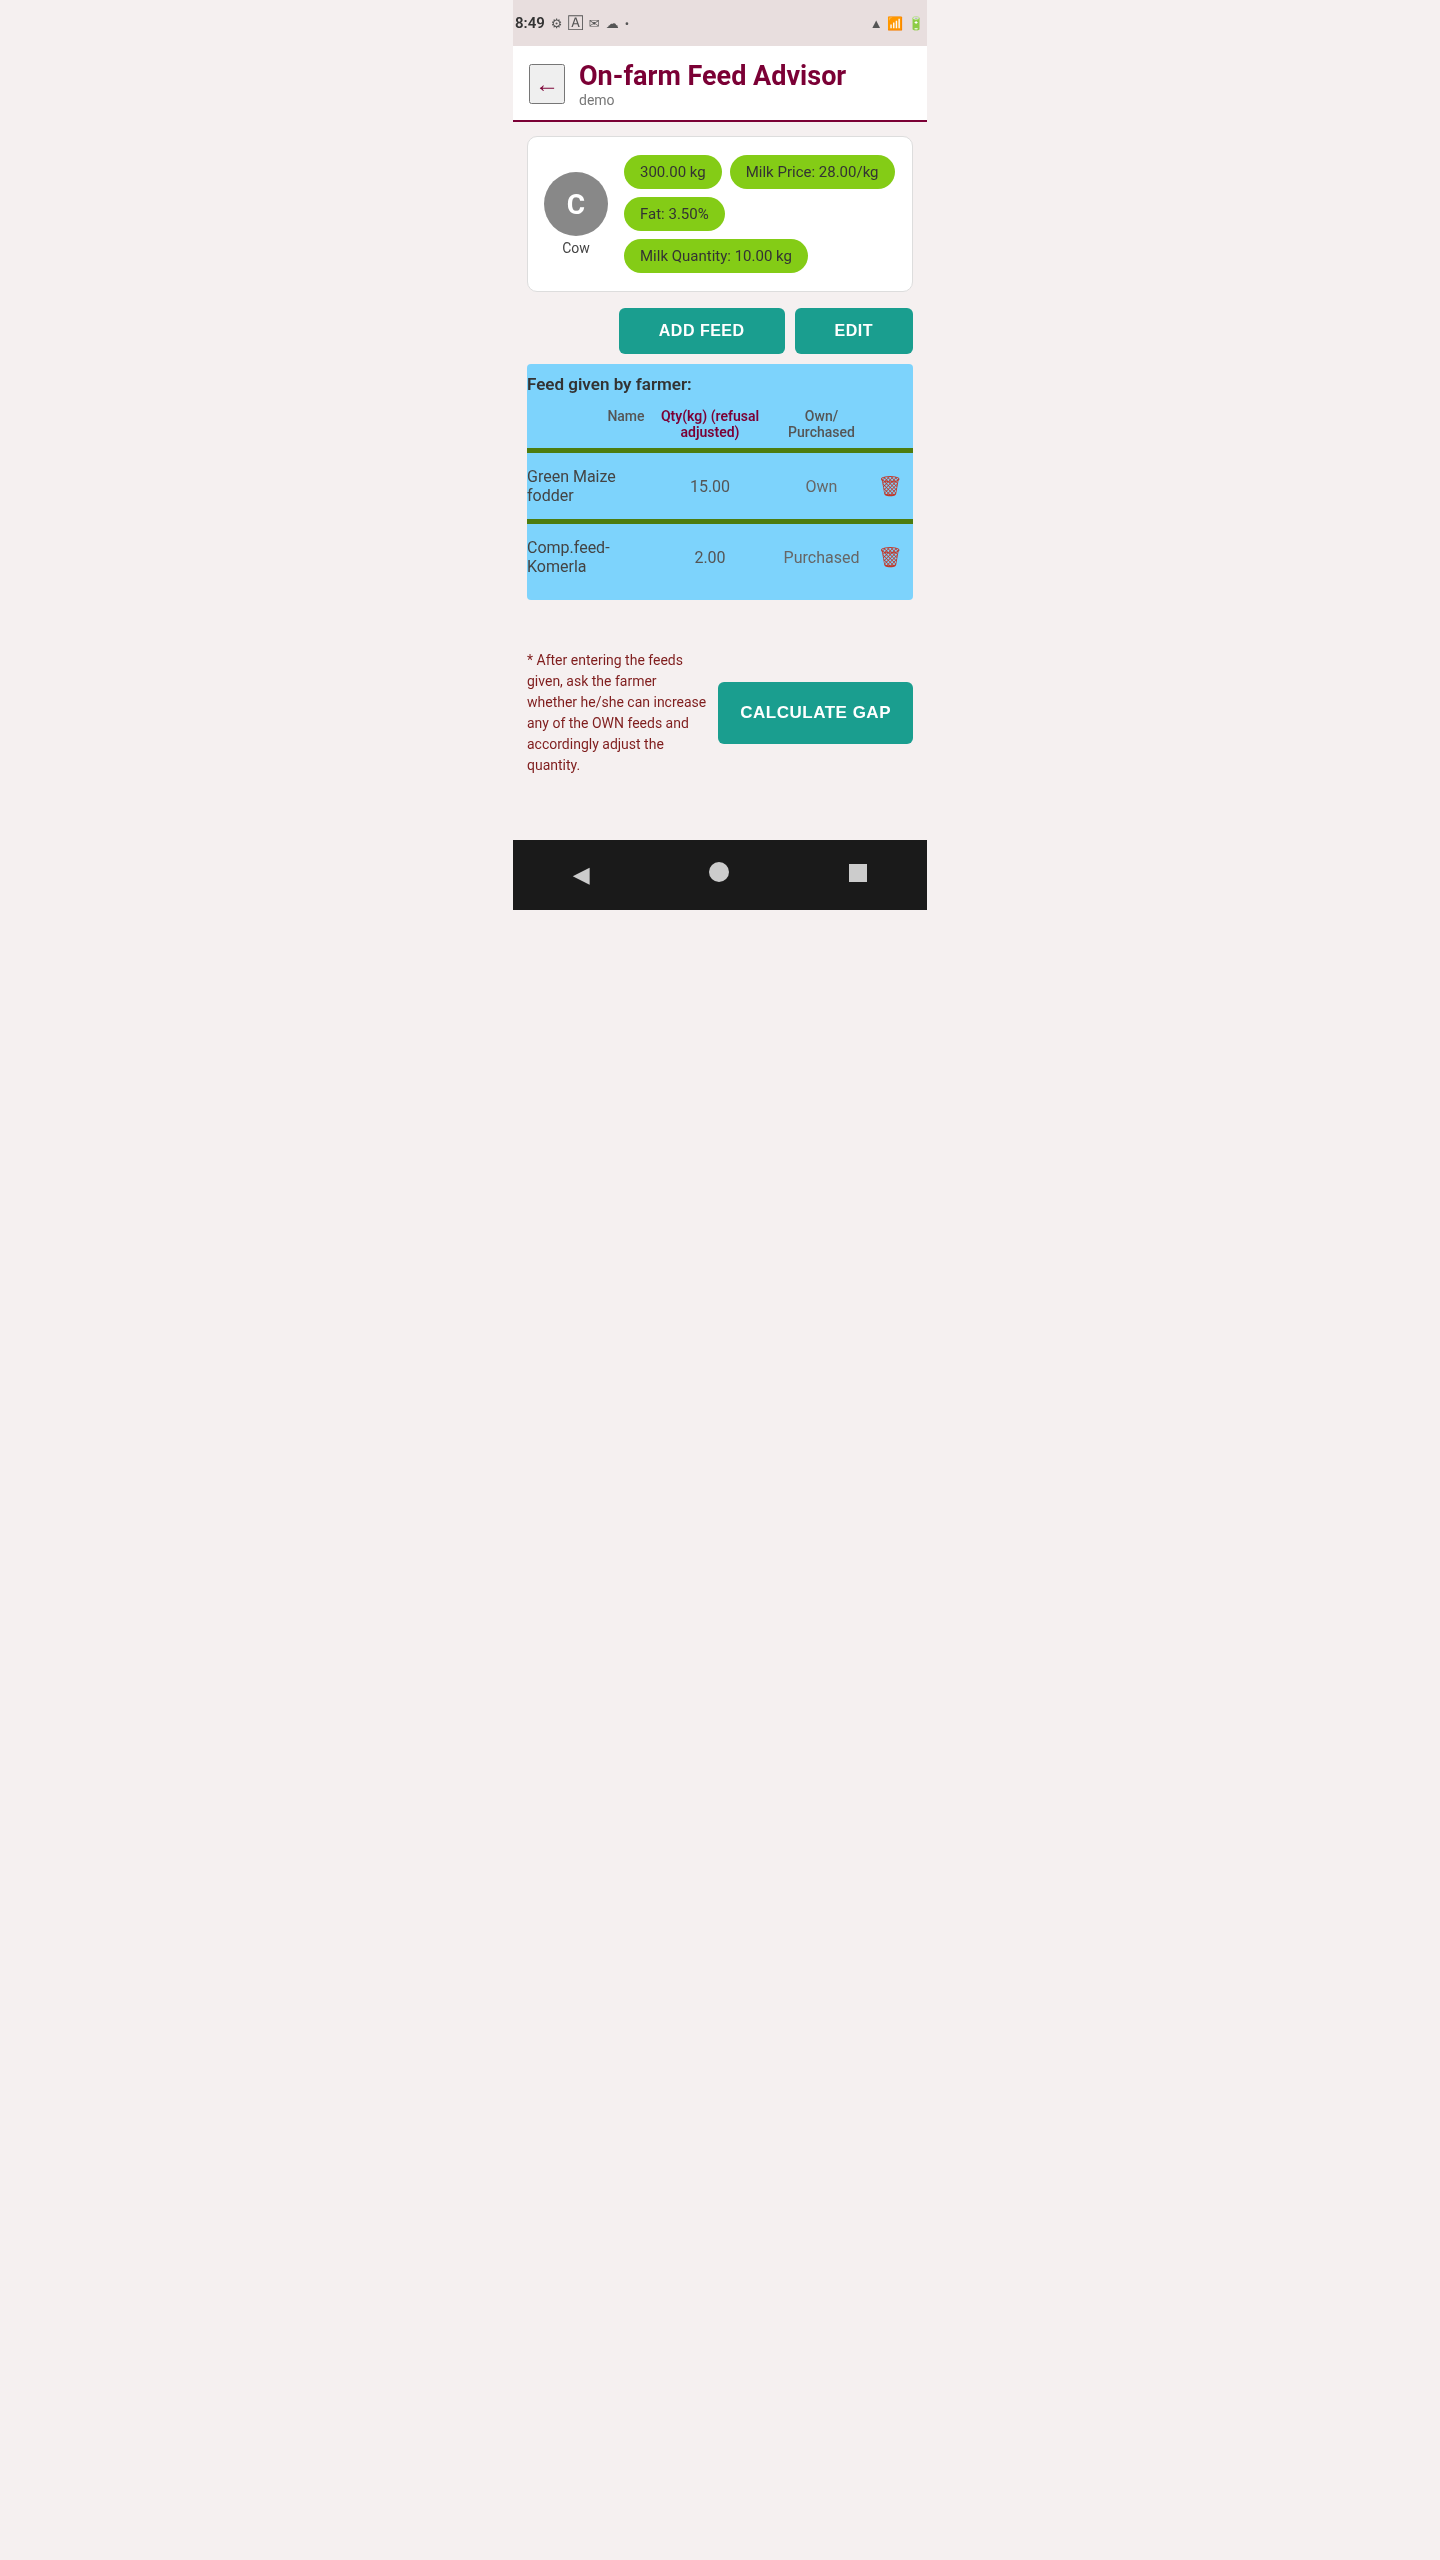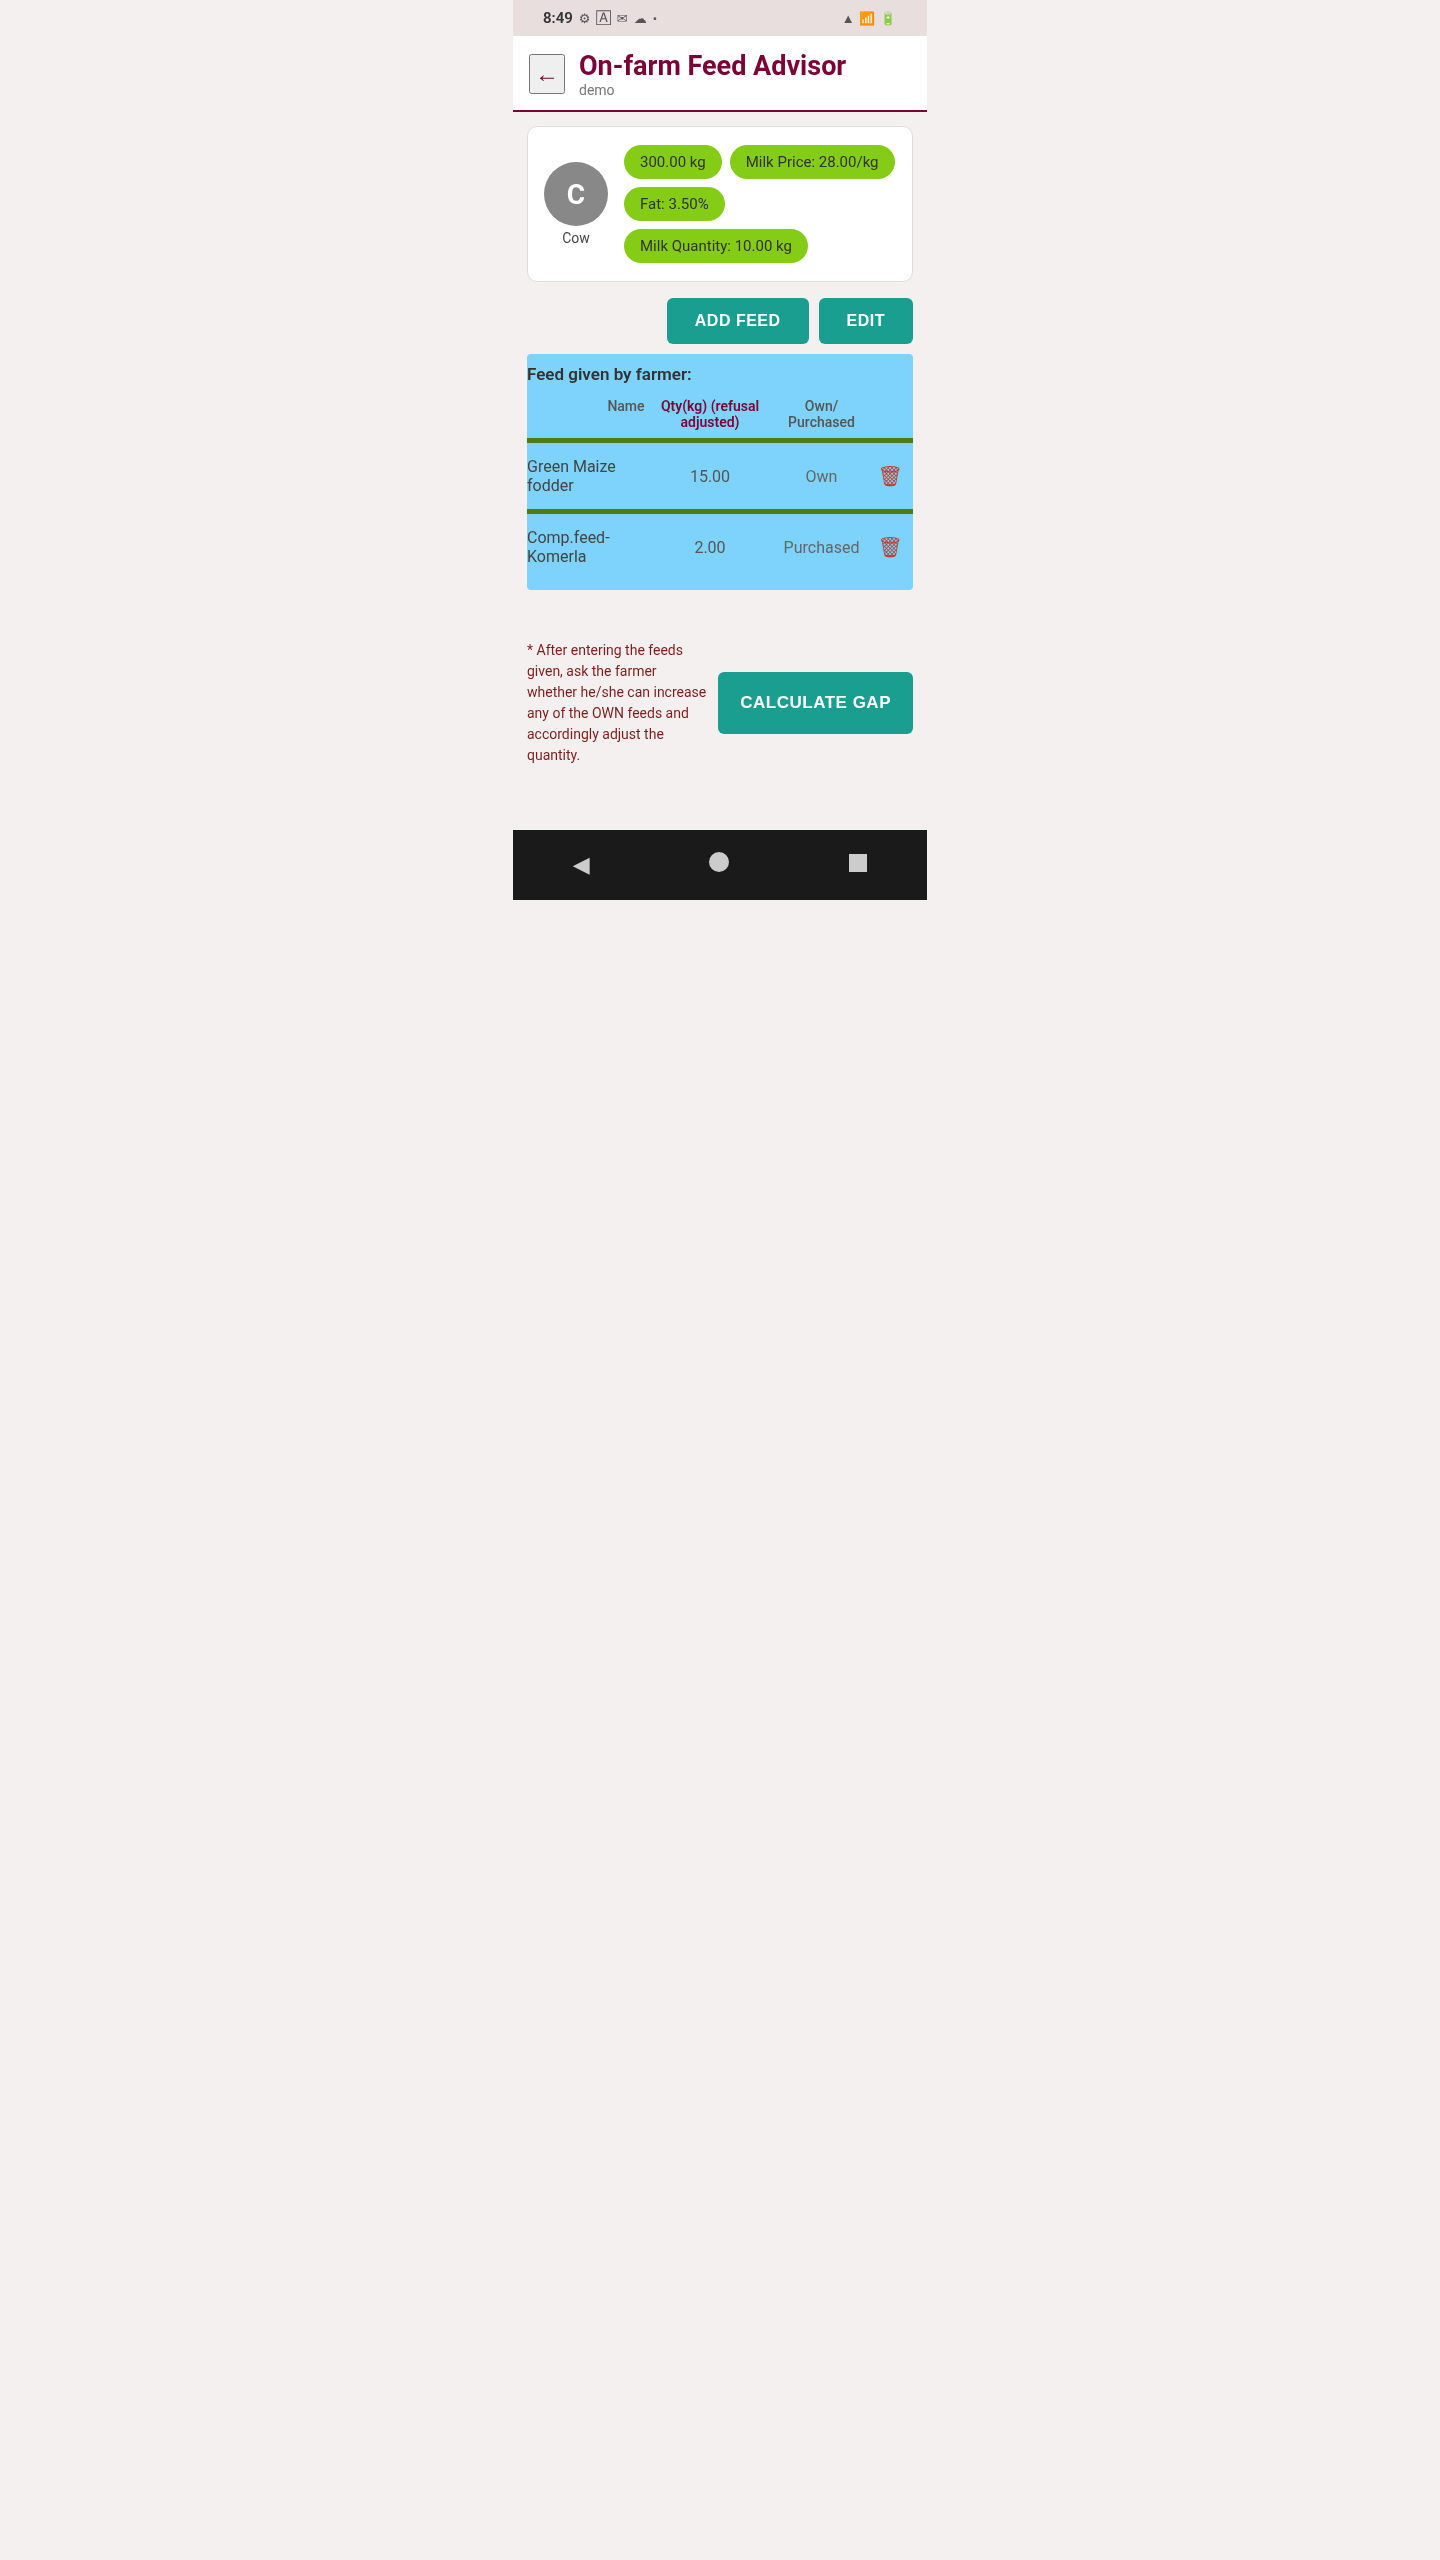--- a/index.html
+++ b/index.html
@@ -18,22 +18,22 @@
       position: relative;
       overflow-x: hidden;
     }
 
     
     .status-bar {
       background: #e8dede;
       display: flex;
       justify-content: space-between;
       align-items: center;
-      padding: 6px 30px;
-      height: 36px;
+      padding: 6px 2px;
+      height: 46px;
     }
 
     .status-bar-left {
       display: flex;
       align-items: center;
       gap: 6px;
     }
 
     .status-bar-right {
       display: flex;
@@ -148,21 +148,21 @@
       justify-content: flex-end;
       gap: 10px;
       margin-bottom: 10px;
     }
 
     .btn-teal {
       background: #1a9e8f;
       color: #fff;
       border: none;
       border-radius: 6px;
-      padding: 14px 28px;
+      padding: 14px 40px;
       font-size: 16px;
       font-weight: 700;
       letter-spacing: 0.5px;
       cursor: pointer;
       text-transform: uppercase;
     }
 
     
     .feed-section {
       background: #7dd3fc;

